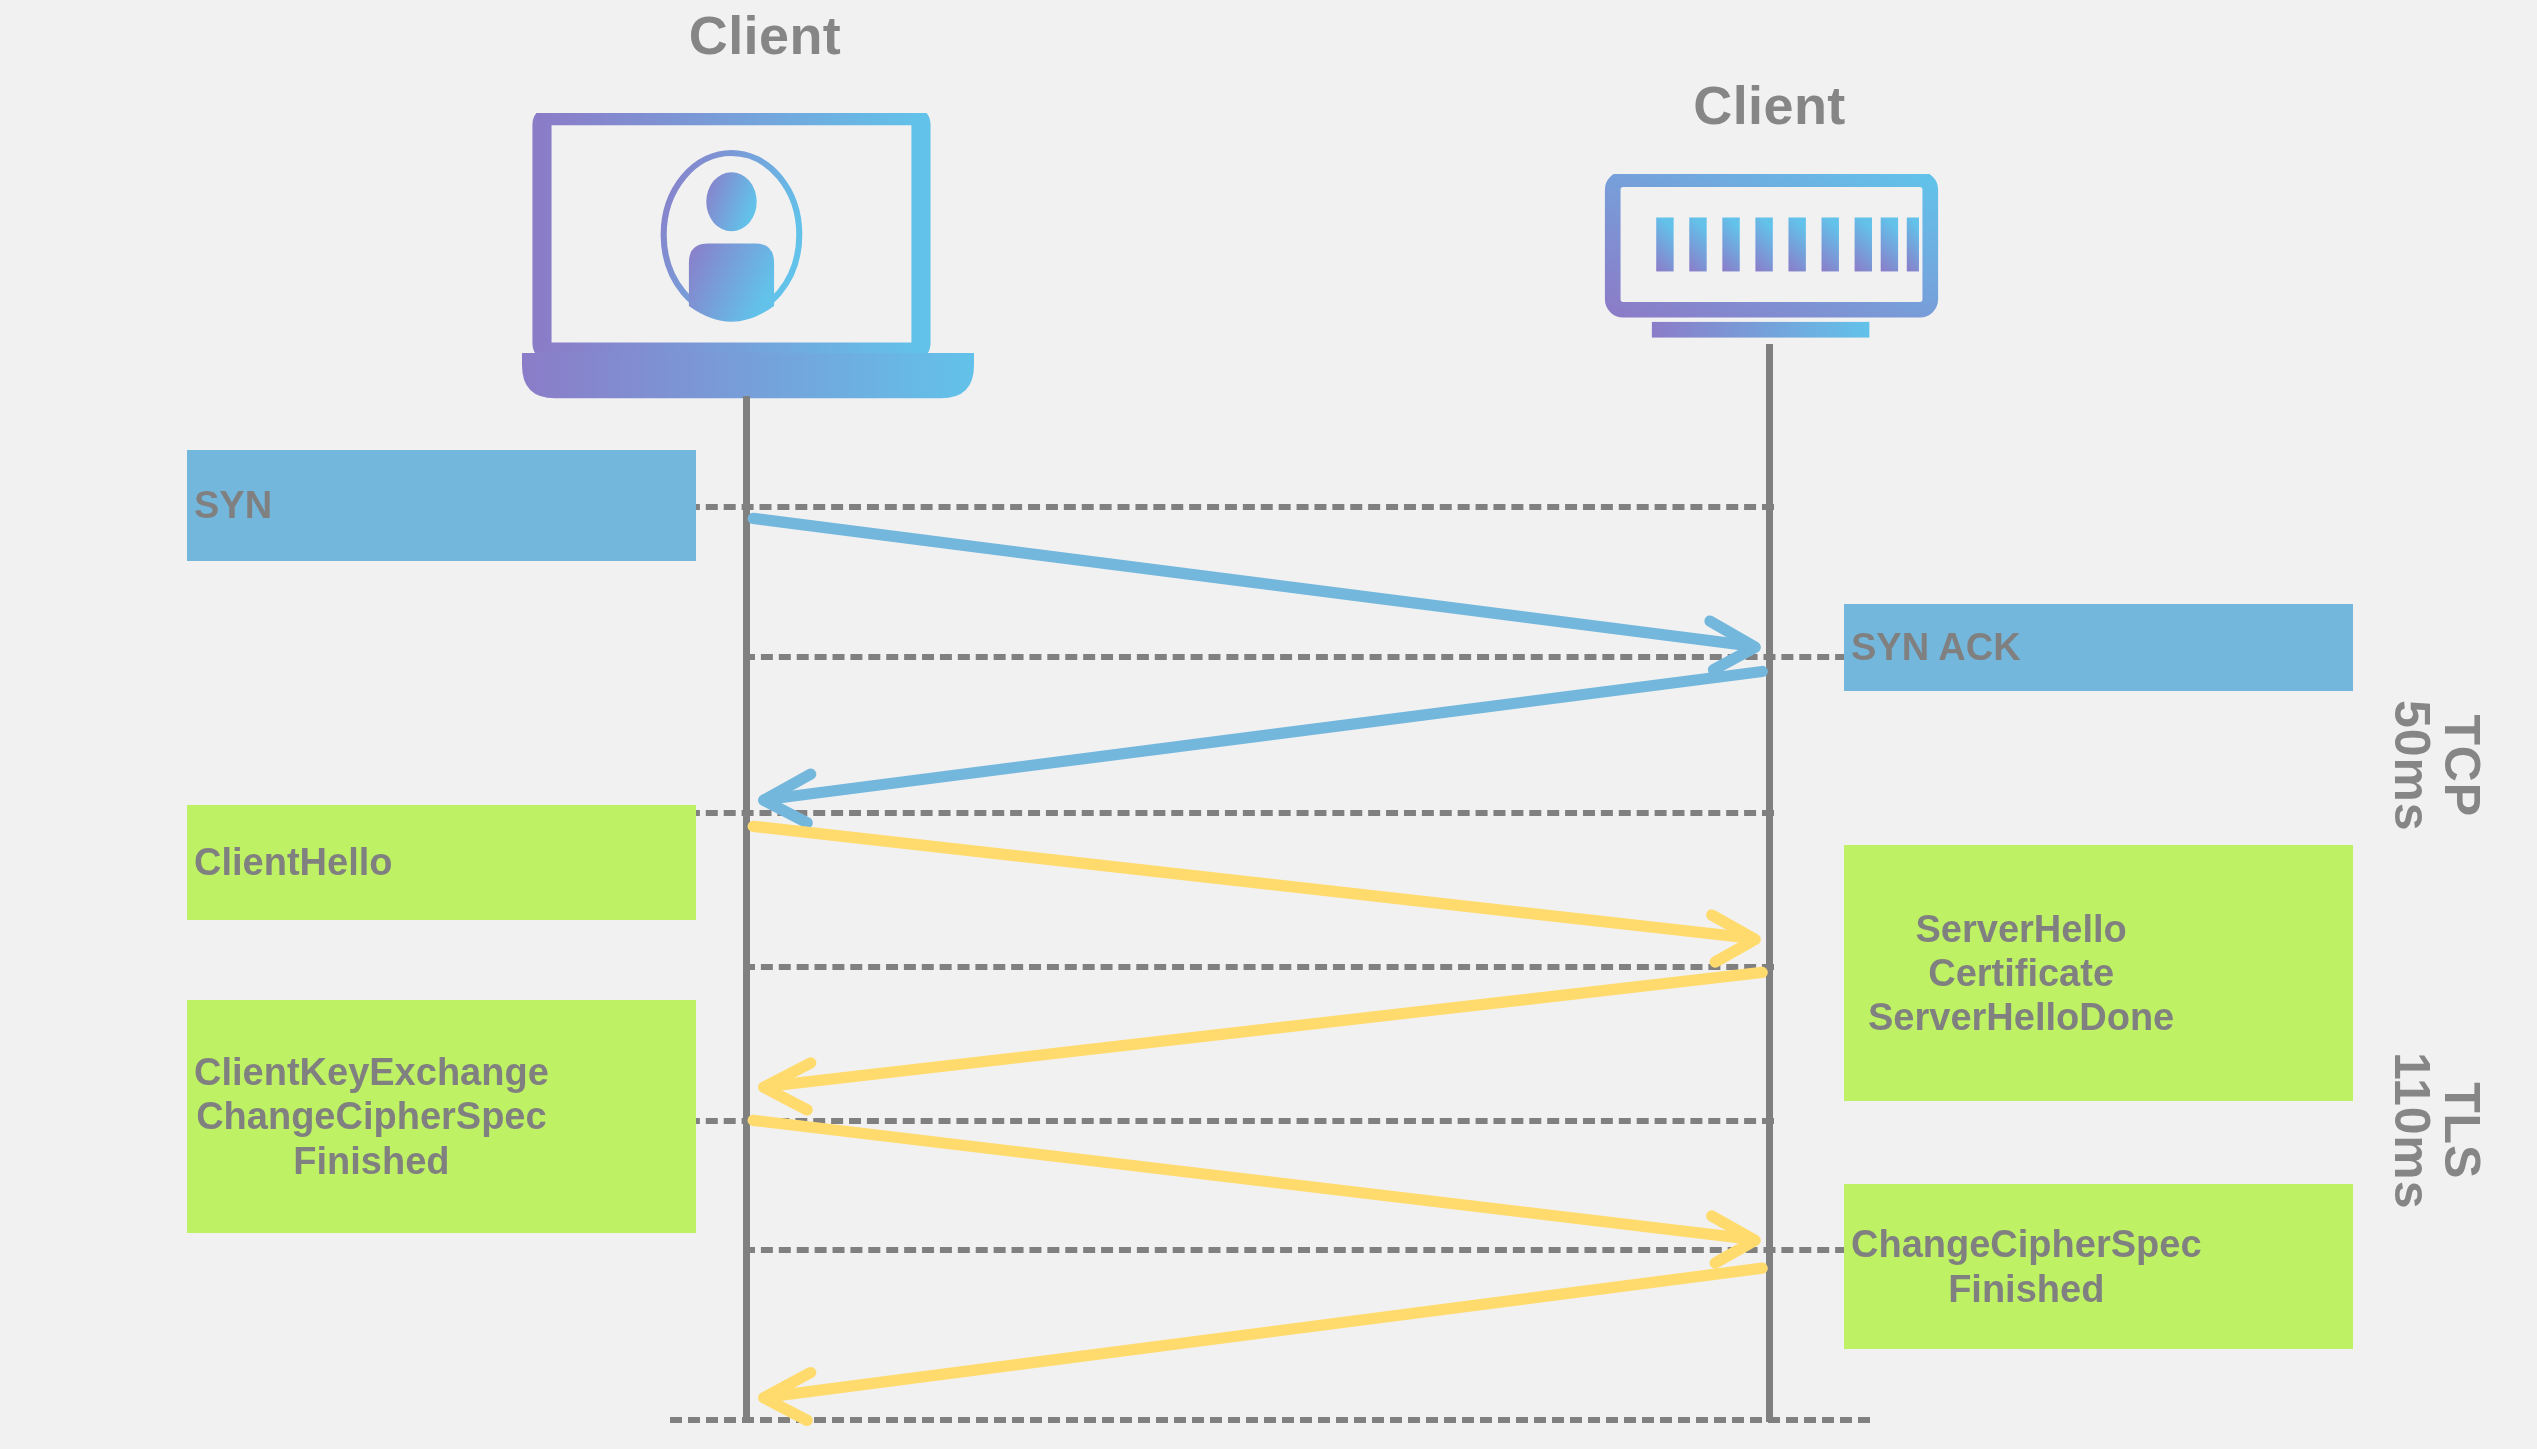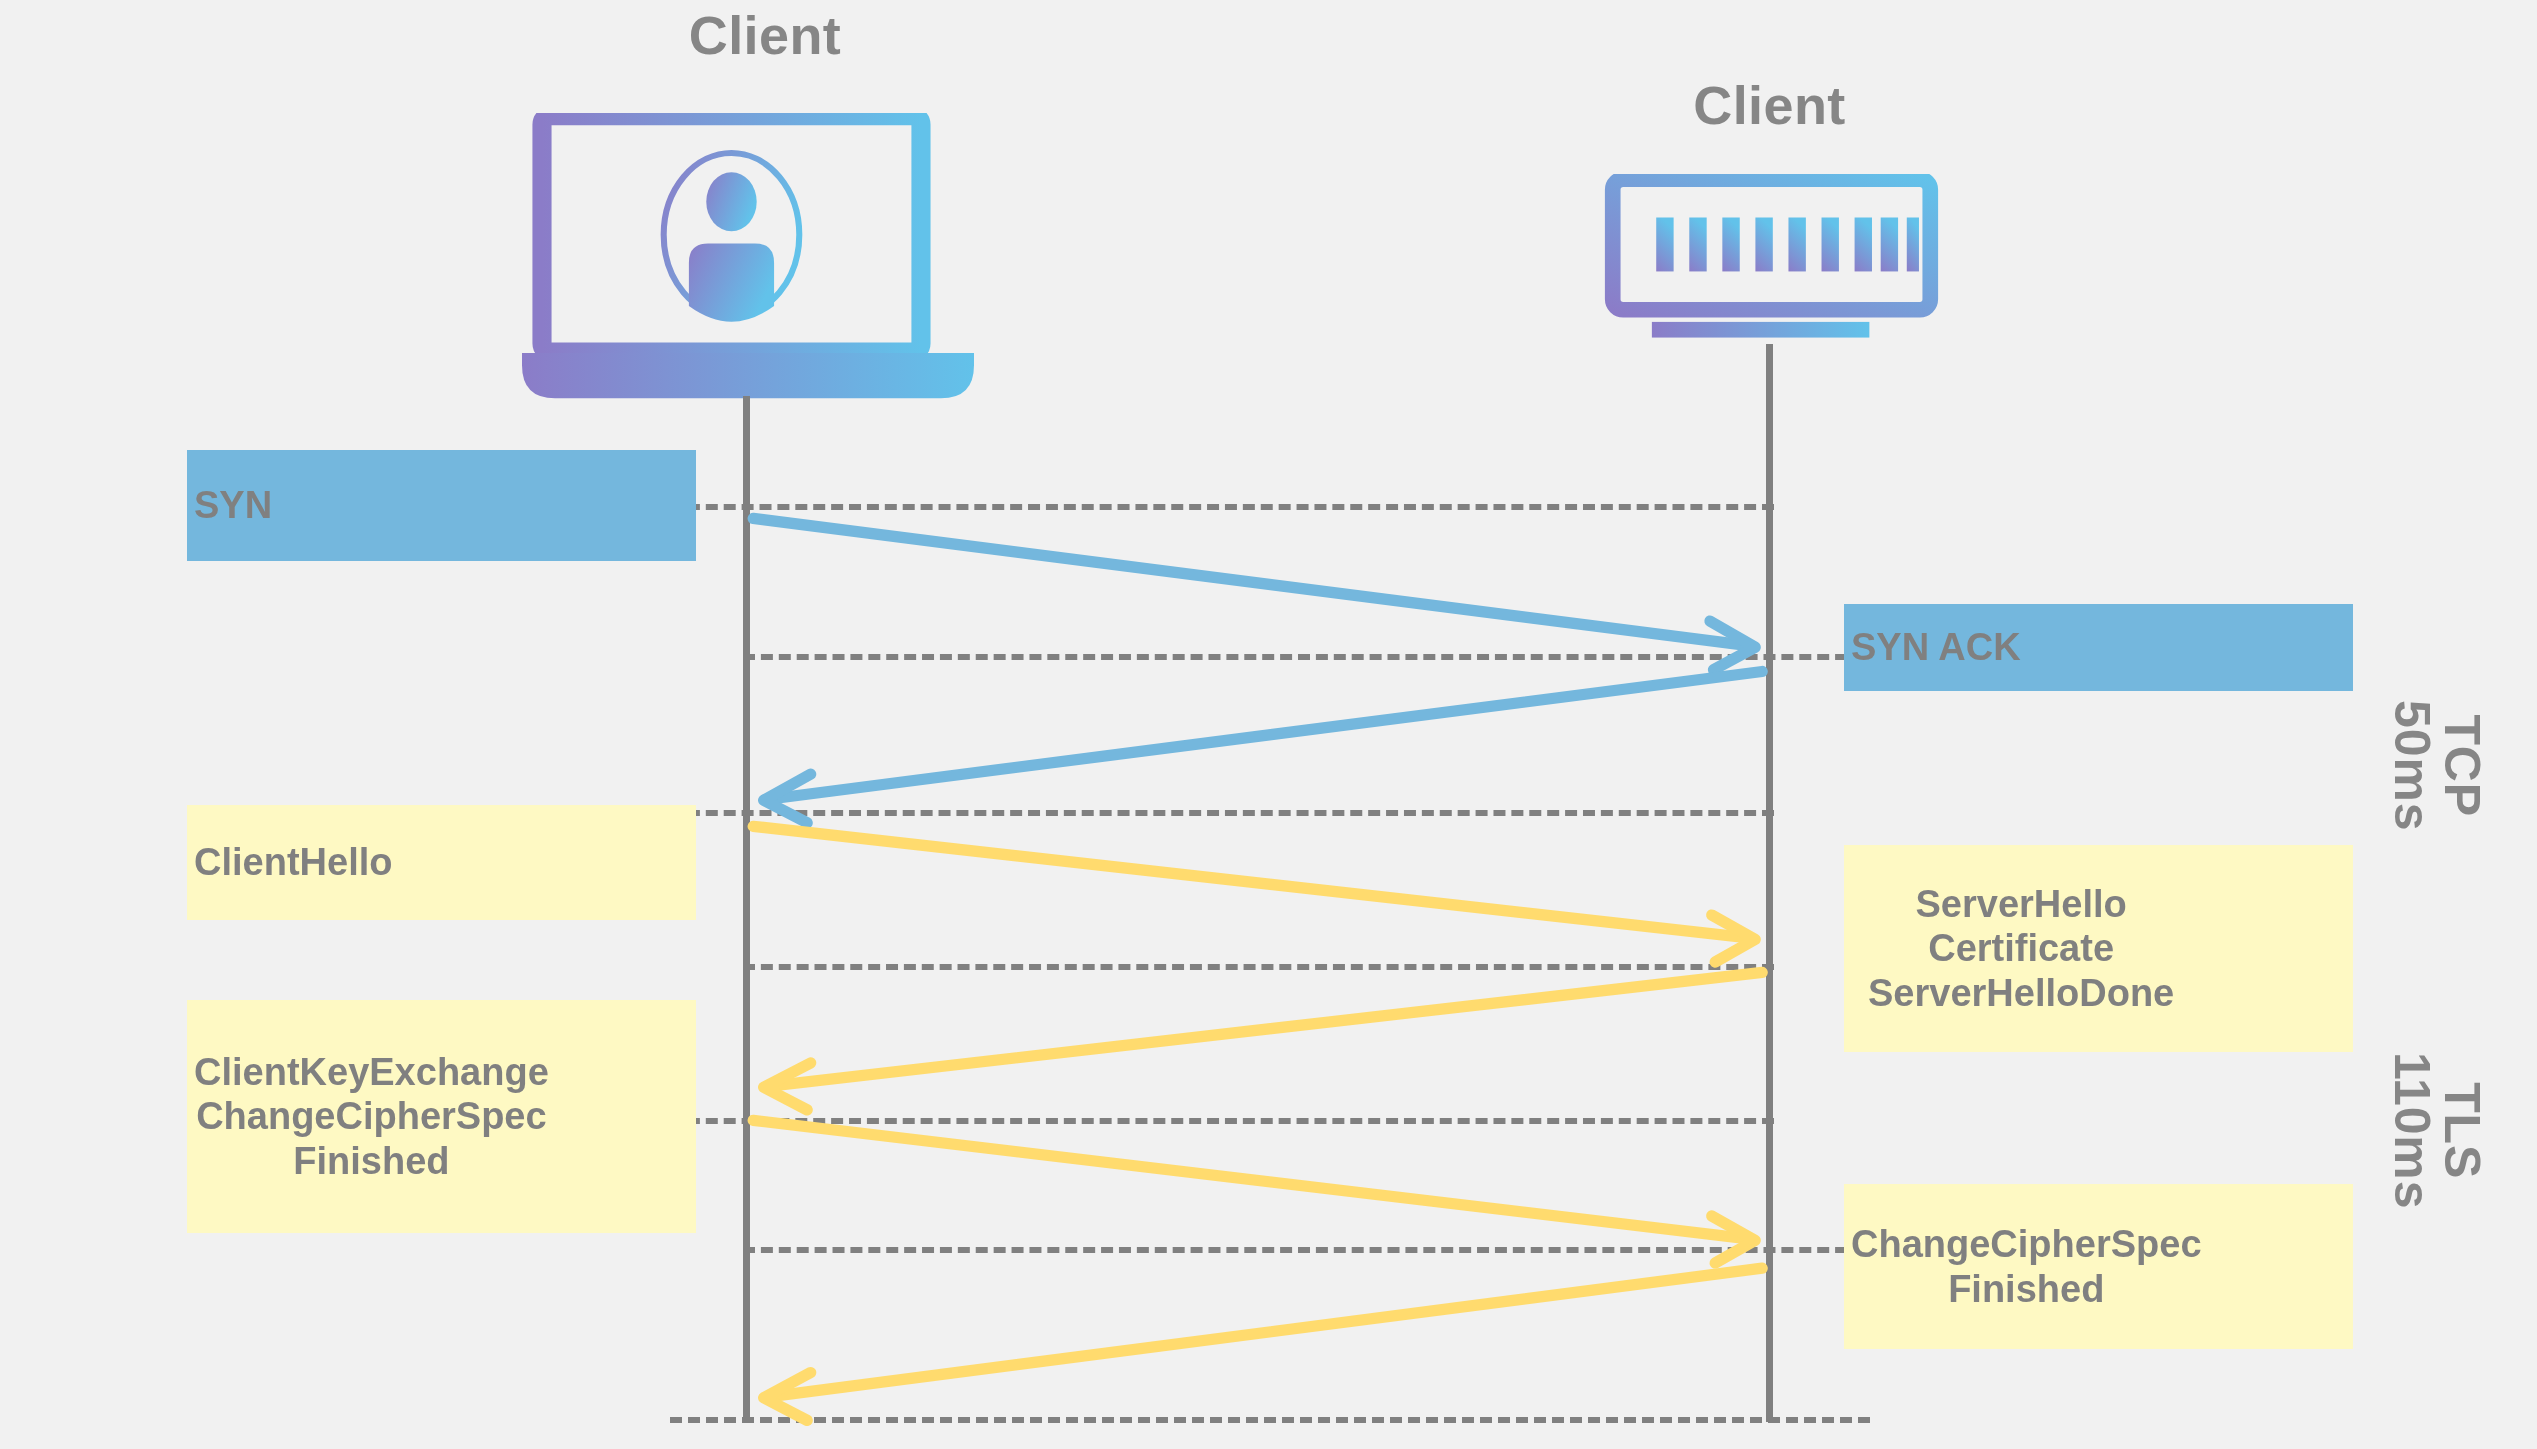--- a/index.html
+++ b/index.html
@@ -41,21 +41,21 @@
   .msgbox{
     position:absolute;
     display:flex;align-items:center;
     color:#808080;font-weight:bold;
     text-align:center;line-height:1.16;
     font-size:38px;
     box-sizing:border-box;
     padding:0 7px;
   }
   .msgbox.blue{background:#74b7dd;}
-  .msgbox.yellow{background:#fef9c3;}
+  .msgbox.yellow{background:#bef264;}
   .msgbox .lines{white-space:pre-line;}
 
   .left-box{left:187px;width:509px;}
   .right-box{left:1844px;width:509px;}
 
   
   #arrows{position:absolute;left:0;top:0;width:2538px;height:1450px;pointer-events:none;}
 
   
   .phase-label{
@@ -161,21 +161,21 @@
   <div class="msgbox yellow left-box" style="top:1000px;height:233px;">
     <span class="lines">ClientKeyExchange
 ChangeCipherSpec
 Finished</span>
   </div>
 
   <div class="msgbox blue right-box" style="top:576px;height:87px;margin-top:28px;">
     <span class="lines">SYN ACK</span>
   </div>
 
-  <div class="msgbox yellow right-box" style="top:845px;height:207px;padding-left:24px;">
+  <div class="msgbox yellow right-box" style="top:845px;height:256px;padding-left:24px;">
     <span class="lines">ServerHello
 Certificate
 ServerHelloDone</span>
   </div>
 
   <div class="msgbox yellow right-box" style="top:1184px;height:165px;">
     <span class="lines">ChangeCipherSpec
 Finished</span>
   </div>
 

